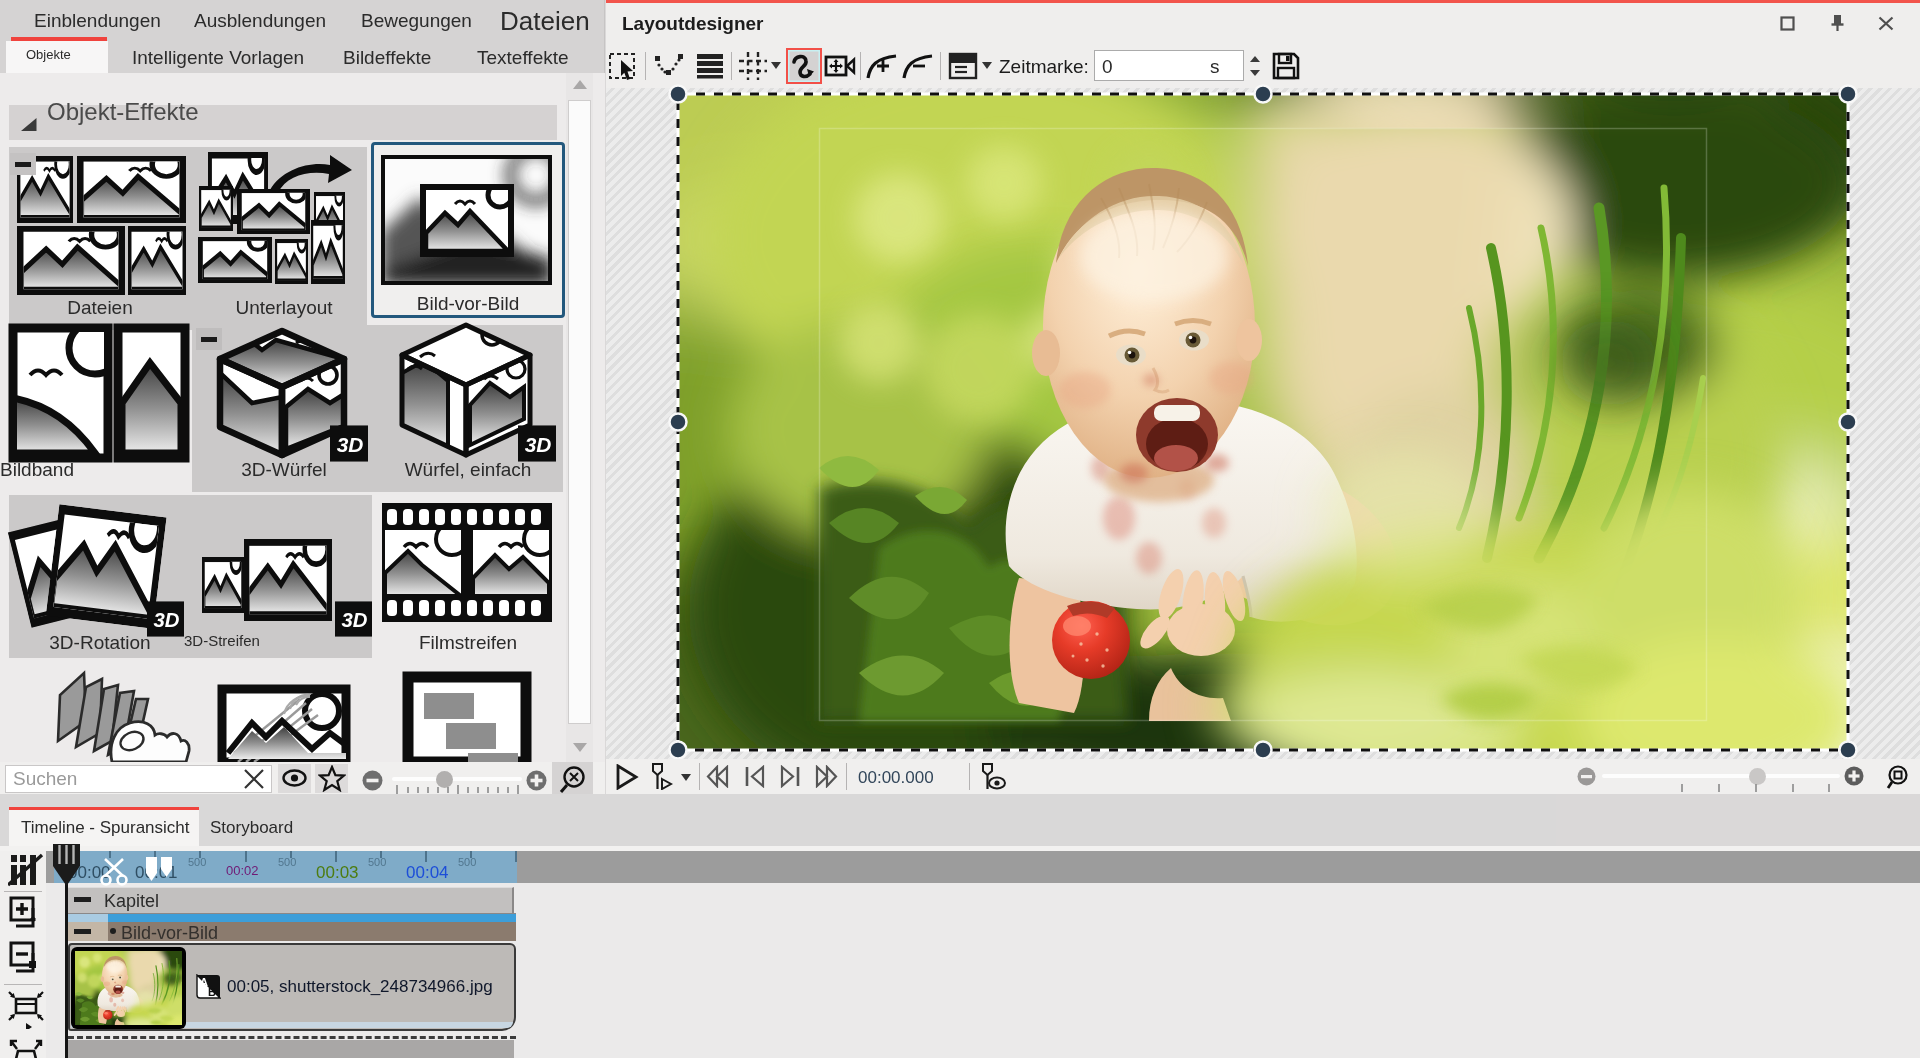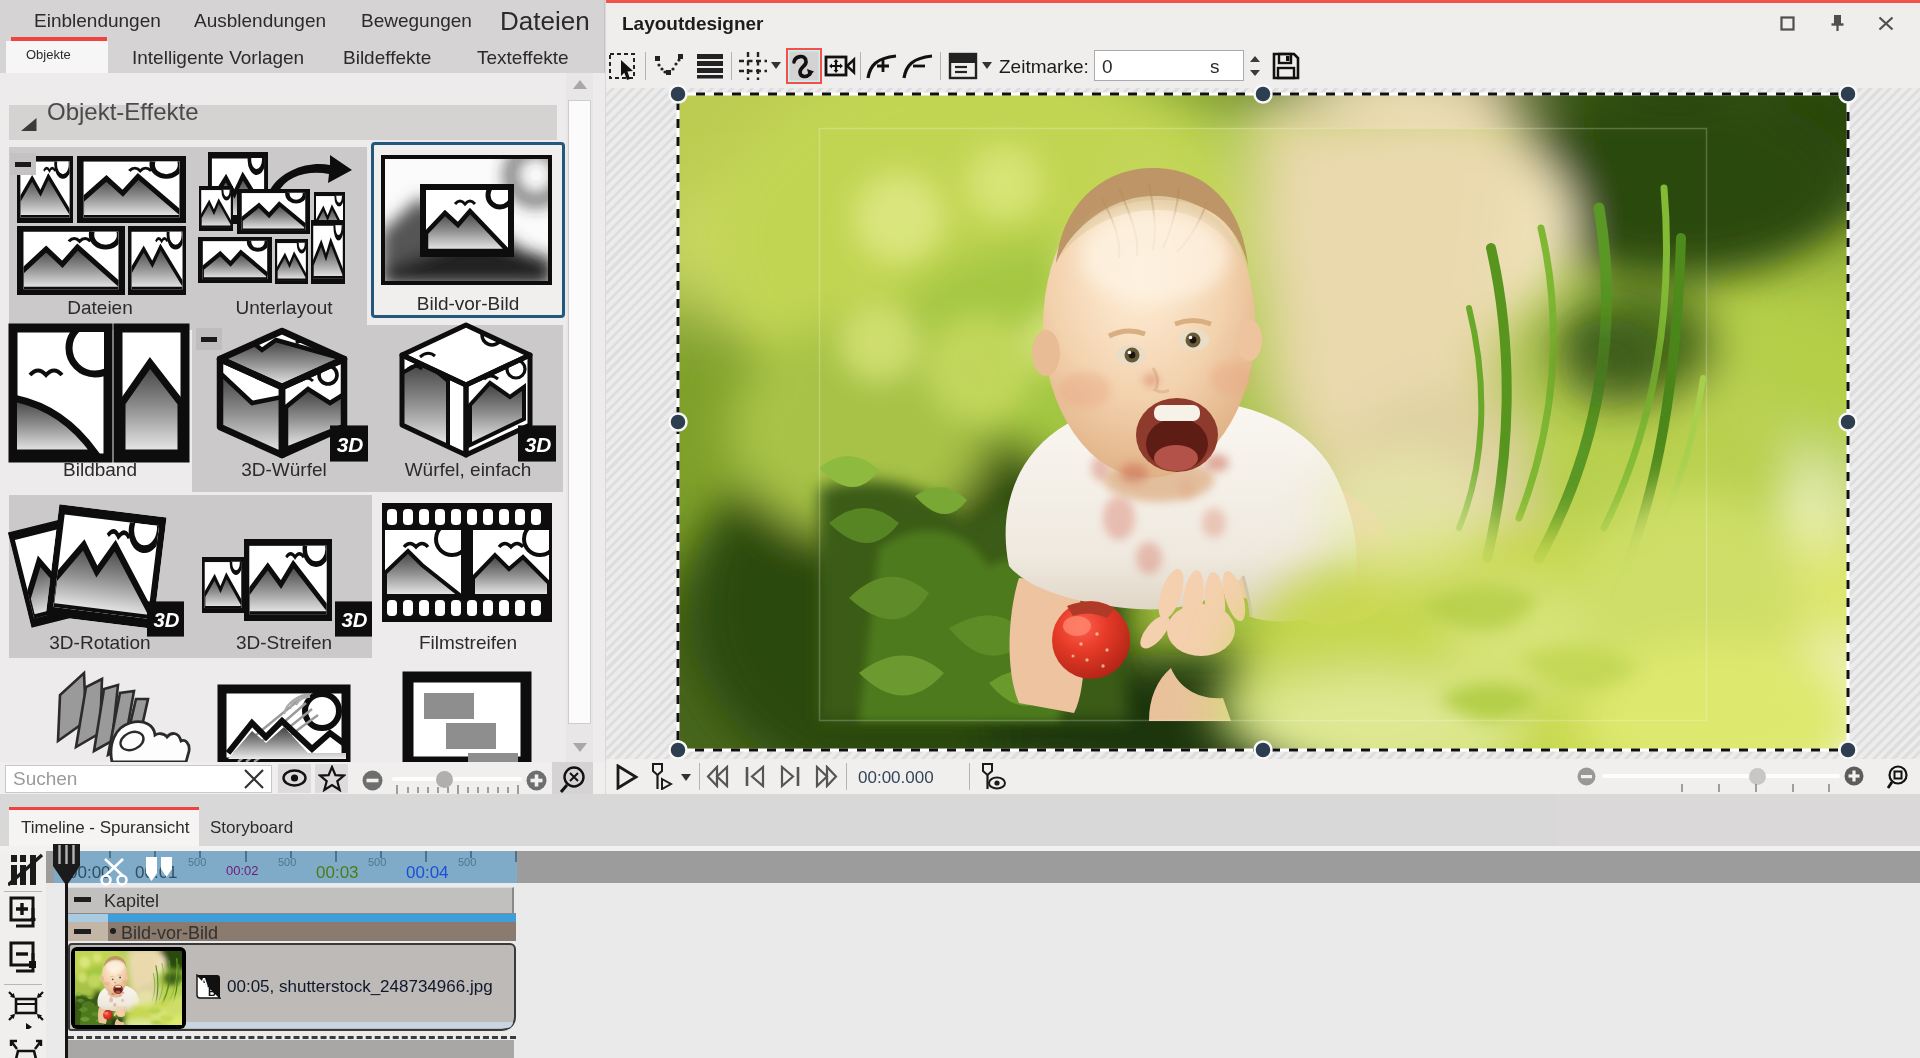--- a/index.html
+++ b/index.html
@@ -289,25 +289,25 @@
     <div class="abs" style="left:10px;top:80px;width:26px;height:22px;background:#c4c2c2;z-index:3"></div>
     <div class="abs" style="left:15px;top:89px;width:16px;height:5px;background:#1a1a1a;z-index:3"></div>
     <div class="abs" style="left:196px;top:255px;width:26px;height:22px;background:#bfbdbd;z-index:3"></div>
     <div class="abs" style="left:201px;top:264px;width:16px;height:5px;background:#1a1a1a;z-index:3"></div>
 
     <div class="abs" style="left:371px;top:69px;width:194px;height:176px;background:#f0efee;border:3px solid #23587d;border-radius:4px"></div>
 
     <div class="txt" style="left:0;top:224px;width:200px;text-align:center;font-size:19px">Dateien</div>
     <div class="txt" style="left:184px;top:224px;width:200px;text-align:center;font-size:19px">Unterlayout</div>
     <div class="txt" style="left:368px;top:220px;width:200px;text-align:center;font-size:19px">Bild-vor-Bild</div>
-    <div class="txt" style="left:0;top:386px;width:200px;text-align:center;font-size:19px">Bildband</div>
+    <div class="txt" style="left:0;top:386px;width:200px;text-align:left;font-size:19px">Bildband</div>
     <div class="txt" style="left:184px;top:386px;width:200px;text-align:center;font-size:19px">3D-Würfel</div>
     <div class="txt" style="left:368px;top:386px;width:200px;text-align:center;font-size:19px">Würfel, einfach</div>
     <div class="txt" style="left:0;top:559px;width:200px;text-align:center;font-size:19px">3D-Rotation</div>
-    <div class="txt" style="left:184px;top:559px;width:200px;text-align:center;font-size:19px">3D-Streifen</div>
+    <div class="txt" style="left:184px;top:559px;width:200px;text-align:left;font-size:15px">3D-Streifen</div>
     <div class="txt" style="left:368px;top:559px;width:200px;text-align:center;font-size:19px">Filmstreifen</div>
 
     <div id="cardicons">
     <svg class="abs" style="left:0;top:0" width="566" height="689">
 
       <use href="#ph" x="17" y="83" width="56" height="67"></use>
       <use href="#ph" x="77" y="83" width="109" height="67"></use>
       <use href="#ph" x="17" y="153" width="108" height="69"></use>
       <use href="#ph" x="128" y="153" width="58" height="69"></use>
 

